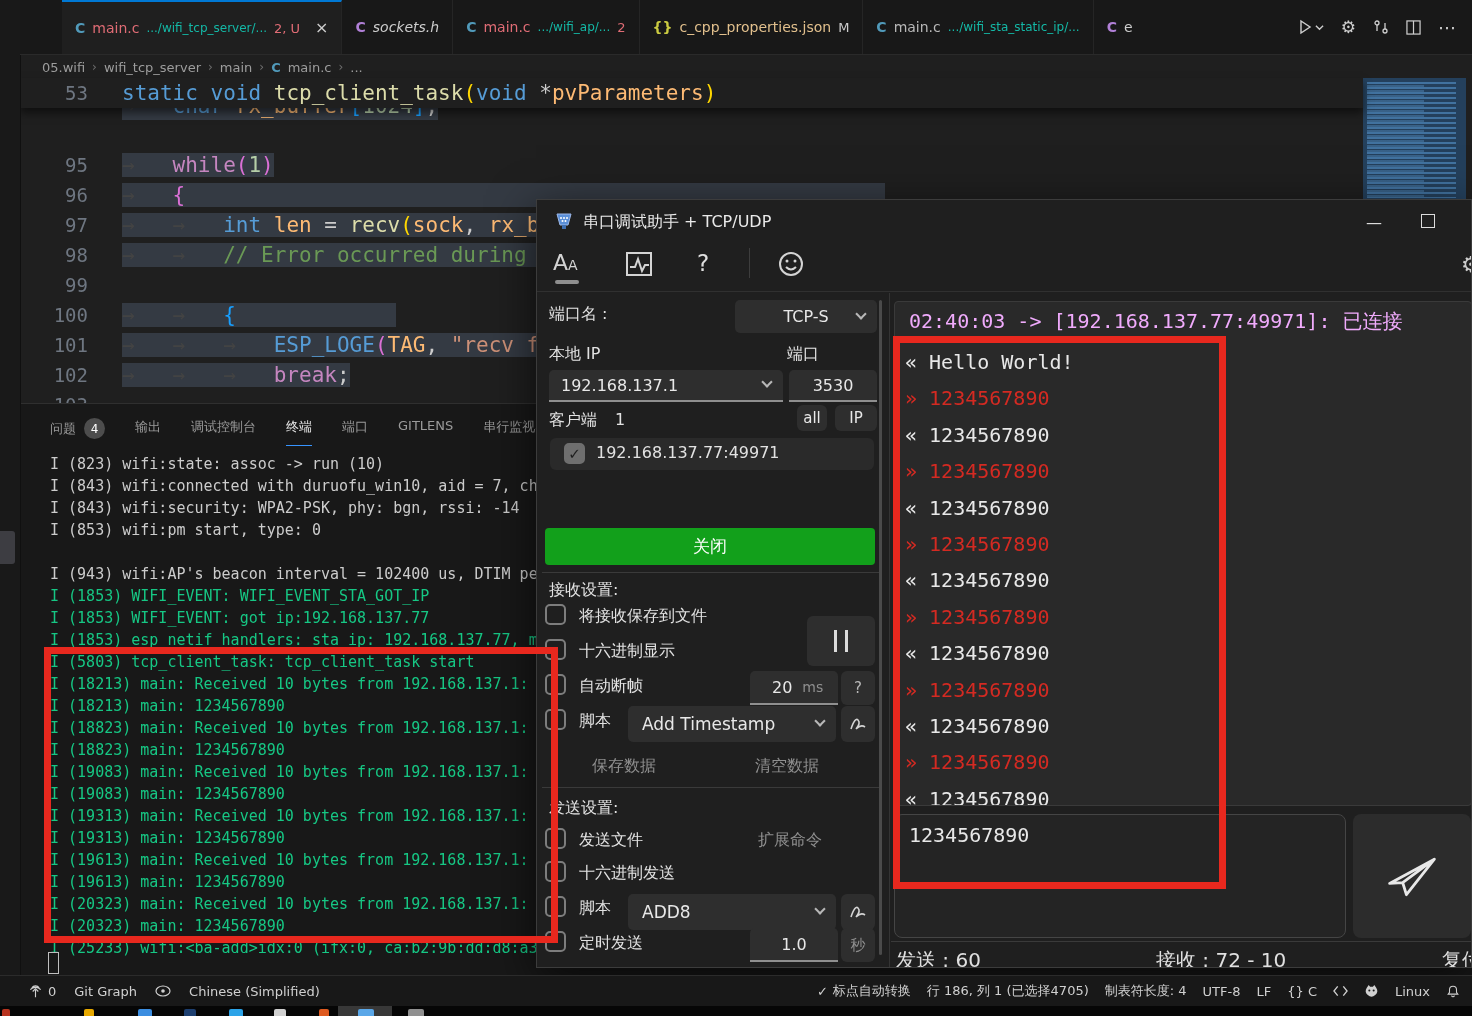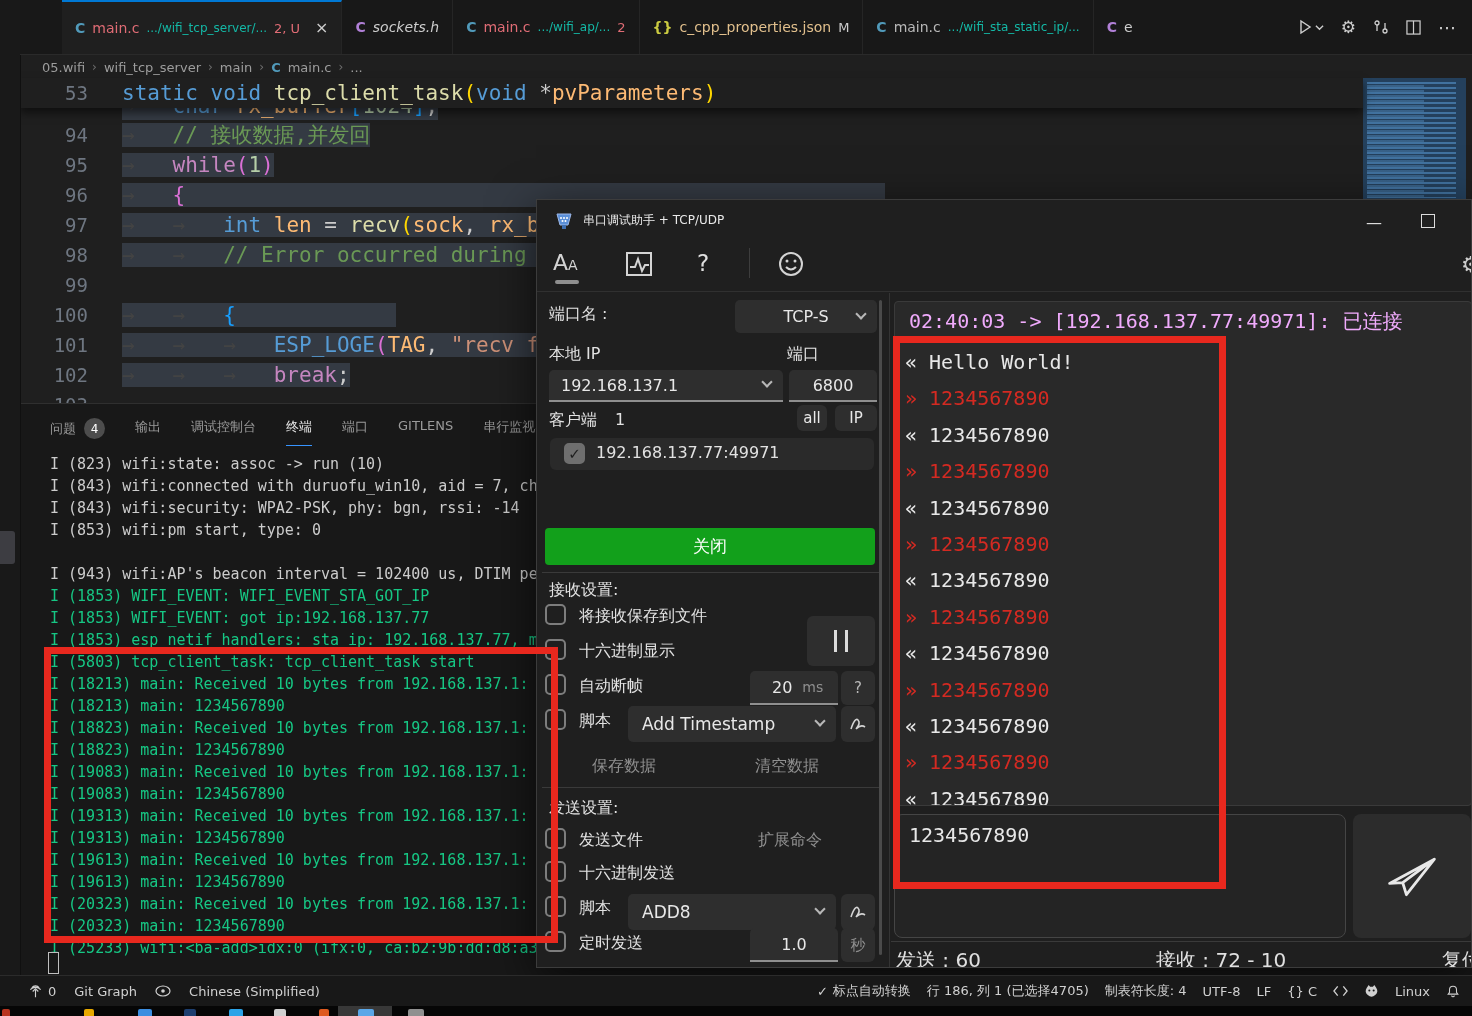--- a/index.html
+++ b/index.html
@@ -67,21 +67,21 @@
   .term{position:absolute;left:30px;top:49px;font-family:"DejaVu Sans Mono",monospace;
         font-size:15px;line-height:22px;white-space:pre;}
   .t-w{color:#cccccc}.t-g{color:#16c784}
   .t-line{height:22px;}
   .term-cursor{position:absolute;left:28px;top:548px;width:9px;height:20px;border:1px solid #bfbfbf;}
 
   
   .sw{left:536px;top:199px;width:936px;height:769px;background:#1f1f1f;border:1px solid #3c3c3c;
       box-shadow:0 12px 44px rgba(0,0,0,.65);z-index:10;box-sizing:border-box;overflow:hidden;}
   .sw *{box-sizing:border-box;}
-  .sw-title-text{position:absolute;left:46px;top:12px;font-size:12px;color:#eaeaea;}
+  .sw-title-text{position:absolute;left:46px;top:12px;font-size:16px;color:#eaeaea;}
   .sw-app-icon{position:absolute;left:16px;top:11px;}
   .sw-min{position:absolute;left:826px;top:11px;width:22px;height:22px;color:#dcdcdc;font-size:16px;
           display:flex;align-items:center;justify-content:center;}
   .sw-max{position:absolute;left:884px;top:14px;width:14px;height:14px;border:1.5px solid #dcdcdc;}
   .sw-toolbar-sep{position:absolute;left:0;top:91px;width:936px;height:1px;background:#303030;}
   .tb-icon{position:absolute;top:50px;color:#d4d4d4;}
   .tb-font{left:16px;width:38px;height:30px;}
   .tb-font .A1{font-size:22px;}.tb-font .A2{font-size:14px;}
   .tb-font .bar{position:absolute;left:2px;bottom:-4px;width:24px;height:4px;background:#8f8f8f;border-radius:2px;}
   .tb-wave{left:88px;}
@@ -231,21 +231,20 @@
 
   <div class="abs sticky">
     <span class="lnum">53</span>
     <span class="ltext" id="sticky-code"><span class="tk-kw">static</span><span class="tk-tx"> </span><span class="tk-kw">void</span><span class="tk-tx"> </span><span class="tk-fn">tcp_client_task</span><span class="tk-pg">(</span><span class="tk-kw">void</span><span class="tk-tx"> *</span><span class="tk-var">pvParameters</span><span class="tk-pg">)</span></span>
   </div>
 
   <div class="abs editor" id="code-lines">
       <div class="h93">
         <span class="ltext sel inner"><span class="tk-ws">→   </span><span class="tk-kw">char</span><span class="tk-tx"> </span><span class="tk-var">rx_buffer</span><span class="tk-pb">[</span><span class="tk-num">1024</span><span class="tk-pb">]</span><span class="tk-tx">;</span></span>
       </div>
-      <div class="code-line" style="top: 12px;"><span class="lnum">94</span><span class="ltext"><span class="sel"><span class="tk-ws">→   </span><span class="tk-cmt">// 接收数据,并发回</span></span></span></div>
       <div class="code-line" style="top: 42px;"><span class="lnum">95</span><span class="ltext"><span class="sel"><span class="tk-ws">→   </span><span class="tk-ctrl">while</span><span class="tk-pm">(</span><span class="tk-num">1</span><span class="tk-pm">)</span></span></span></div>
       <div class="code-line" style="top: 72px;"><span class="lnum">96</span><span class="ltext"><span class="sel" style="padding-right: 700px;"><span class="tk-ws">→   </span><span class="tk-pm">{</span></span></span></div>
       <div class="code-line" style="top: 102px;"><span class="lnum">97</span><span class="ltext"><span class="sel"><span class="tk-ws">→   →   </span><span class="tk-kw">int</span><span class="tk-tx"> </span><span class="tk-var">len</span><span class="tk-tx"> = </span><span class="tk-fn">recv</span><span class="tk-pg">(</span><span class="tk-var">sock</span><span class="tk-tx">, </span><span class="tk-var">rx_bu</span></span></span></div>
       <div class="code-line" style="top: 132px;"><span class="lnum">98</span><span class="ltext"><span class="sel"><span class="tk-ws">→   →   </span><span class="tk-cmt">// Error occurred during r</span></span></span></div>
       <div class="code-line" style="top: 162px;"><span class="lnum">99</span></div>
       <div class="code-line" style="top: 192px;"><span class="lnum">100</span><span class="ltext"><span class="sel" style="padding-right: 160px;"><span class="tk-ws">→   →   </span><span class="tk-pb">{</span></span></span></div>
       <div class="code-line" style="top: 222px;"><span class="lnum">101</span><span class="ltext"><span class="sel"><span class="tk-ws">→   →   →   </span><span class="tk-kw">ESP_LOGE</span><span class="tk-pm">(</span><span class="tk-var">TAG</span><span class="tk-tx">, </span><span class="tk-str">"recv fa</span></span></span></div>
       <div class="code-line" style="top: 252px;"><span class="lnum">102</span><span class="ltext"><span class="sel"><span class="tk-ws">→   →   →   </span><span class="tk-ctrl">break</span><span class="tk-tx">;</span></span></span></div>
       <div class="code-line" style="top: 282px;"><span class="lnum">103</span></div>
     </div>
@@ -326,21 +325,21 @@
         <span class="chv"></span>
     </span>
 
     <span class="s-label" style="left:12px;top:144px;">本地 IP</span>
     <span class="s-label" style="left:250px;top:144px;">端口</span>
     <span class="sel-box uline" style="left:12px;top:170px;width:234px;height:32px;display:flex;align-items:center;padding-left:12px;">
       <span>192.168.137.1</span>
         <span class="chv"></span>
     </span>
     <span class="sel-box uline" style="left:252px;top:170px;width:88px;height:32px;display:flex;align-items:center;justify-content:center;">
-      <span>6800</span>
+      <span>3530</span>
     </span>
 
     <span class="s-label" style="left:12px;top:210px;">客户端</span>
     <span class="s-label" style="left:78px;top:210px;">1</span>
     <span class="sbtn" style="left:260px;top:205px;width:30px;height:26px;">all</span>
     <span class="sbtn" style="left:298px;top:205px;width:42px;height:26px;">IP</span>
 
     <span class="row-box" style="left:13px;top:238px;width:324px;height:32px;">
       <span class="cb on" style="left:14px;top:5px;position:absolute;">✓</span>
       <span class="s-label" style="left:46px;top:5px;">192.168.137.77:49971</span>

